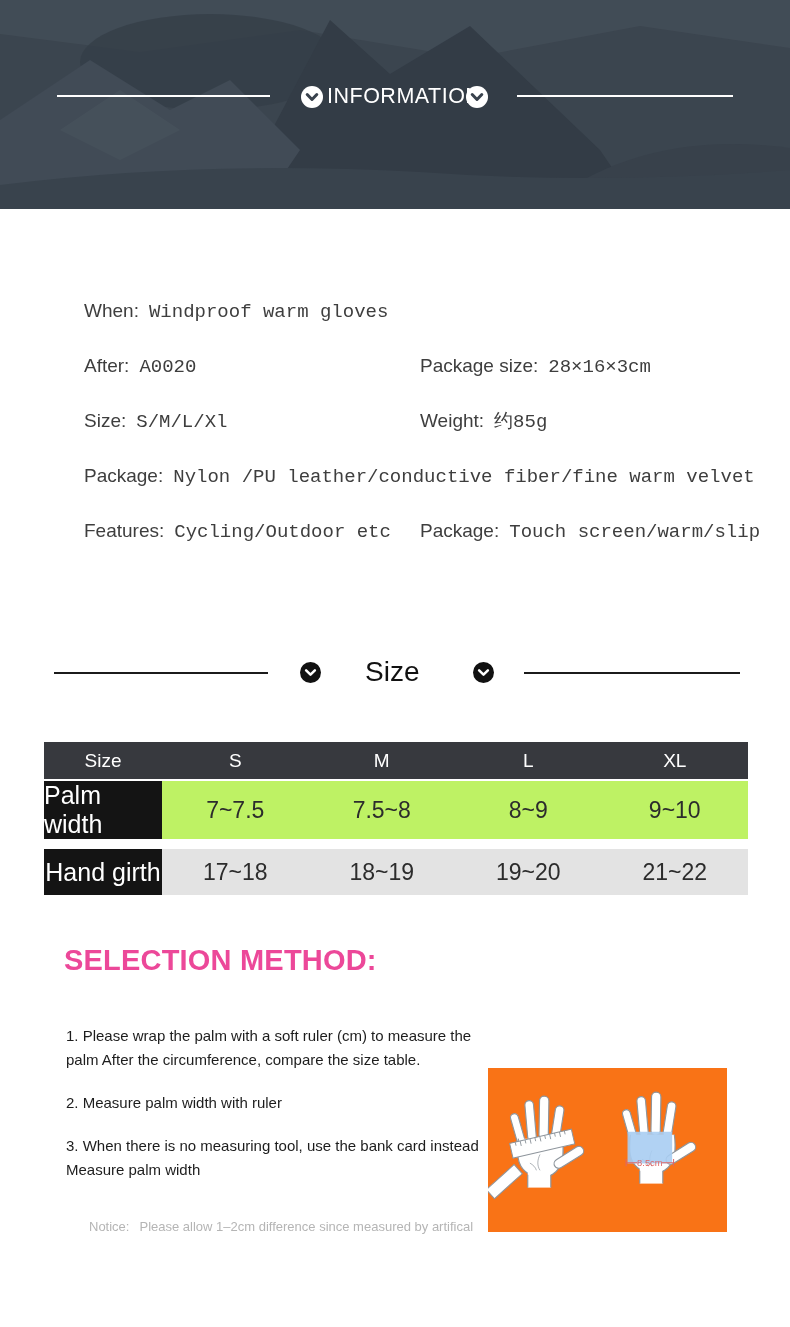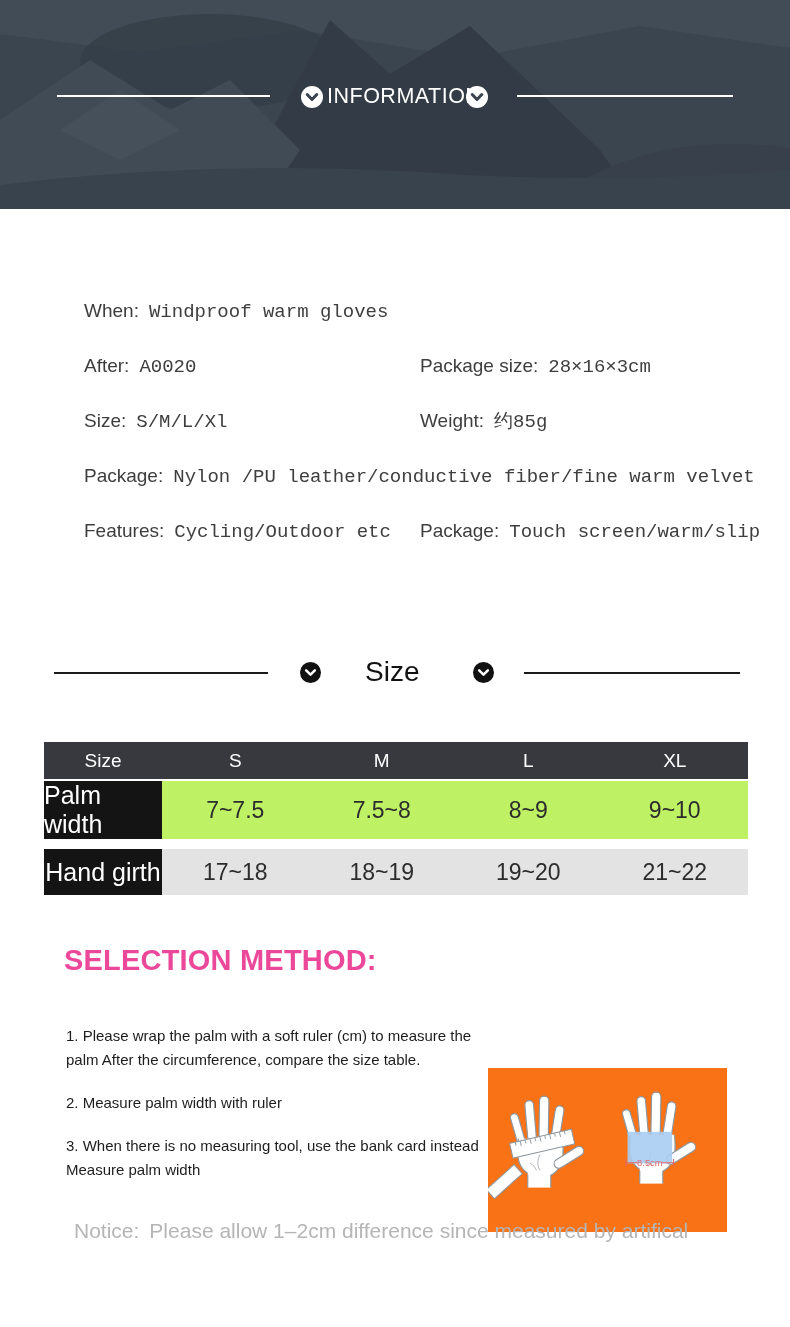--- a/index.html
+++ b/index.html
@@ -45,21 +45,21 @@
   .t-val{display:flex;align-items:center;justify-content:center;font-size:23px;color:#2c2c2c;}
   .r1 .t-val{background:#bef264;}
   .r2 .t-val{background:#e3e3e3;}
   
   .sel-title{position:absolute;left:64px;top:944px;font-size:29px;font-weight:bold;color:#ec4899;letter-spacing:0.2px;}
   .steps{position:absolute;left:66px;top:1024px;width:430px;font-size:15px;color:#1d1d1d;}
   .steps p{margin:0 0 19px 0;line-height:24px;}
   
   .illus{position:absolute;left:488px;top:1054px;width:239px;height:164px;background:#f97316;margin-top:14px;}
   
-  .notice{position:absolute;left:74px;top:1219px;font-size:21px;color:#b5b5b5;white-space:nowrap;}
+  .notice{position:absolute;left:89px;top:1219px;font-size:13px;color:#b5b5b5;white-space:nowrap;}
   .notice .notice-text{margin-left:10px;}
 </style>
 </head>
 <body>
 
 <div class="page">
 
   <div class="hero">
     <svg width="790" height="209" viewBox="0 0 790 209" preserveAspectRatio="none">
       <rect width="790" height="209" fill="#3b454f"></rect>

